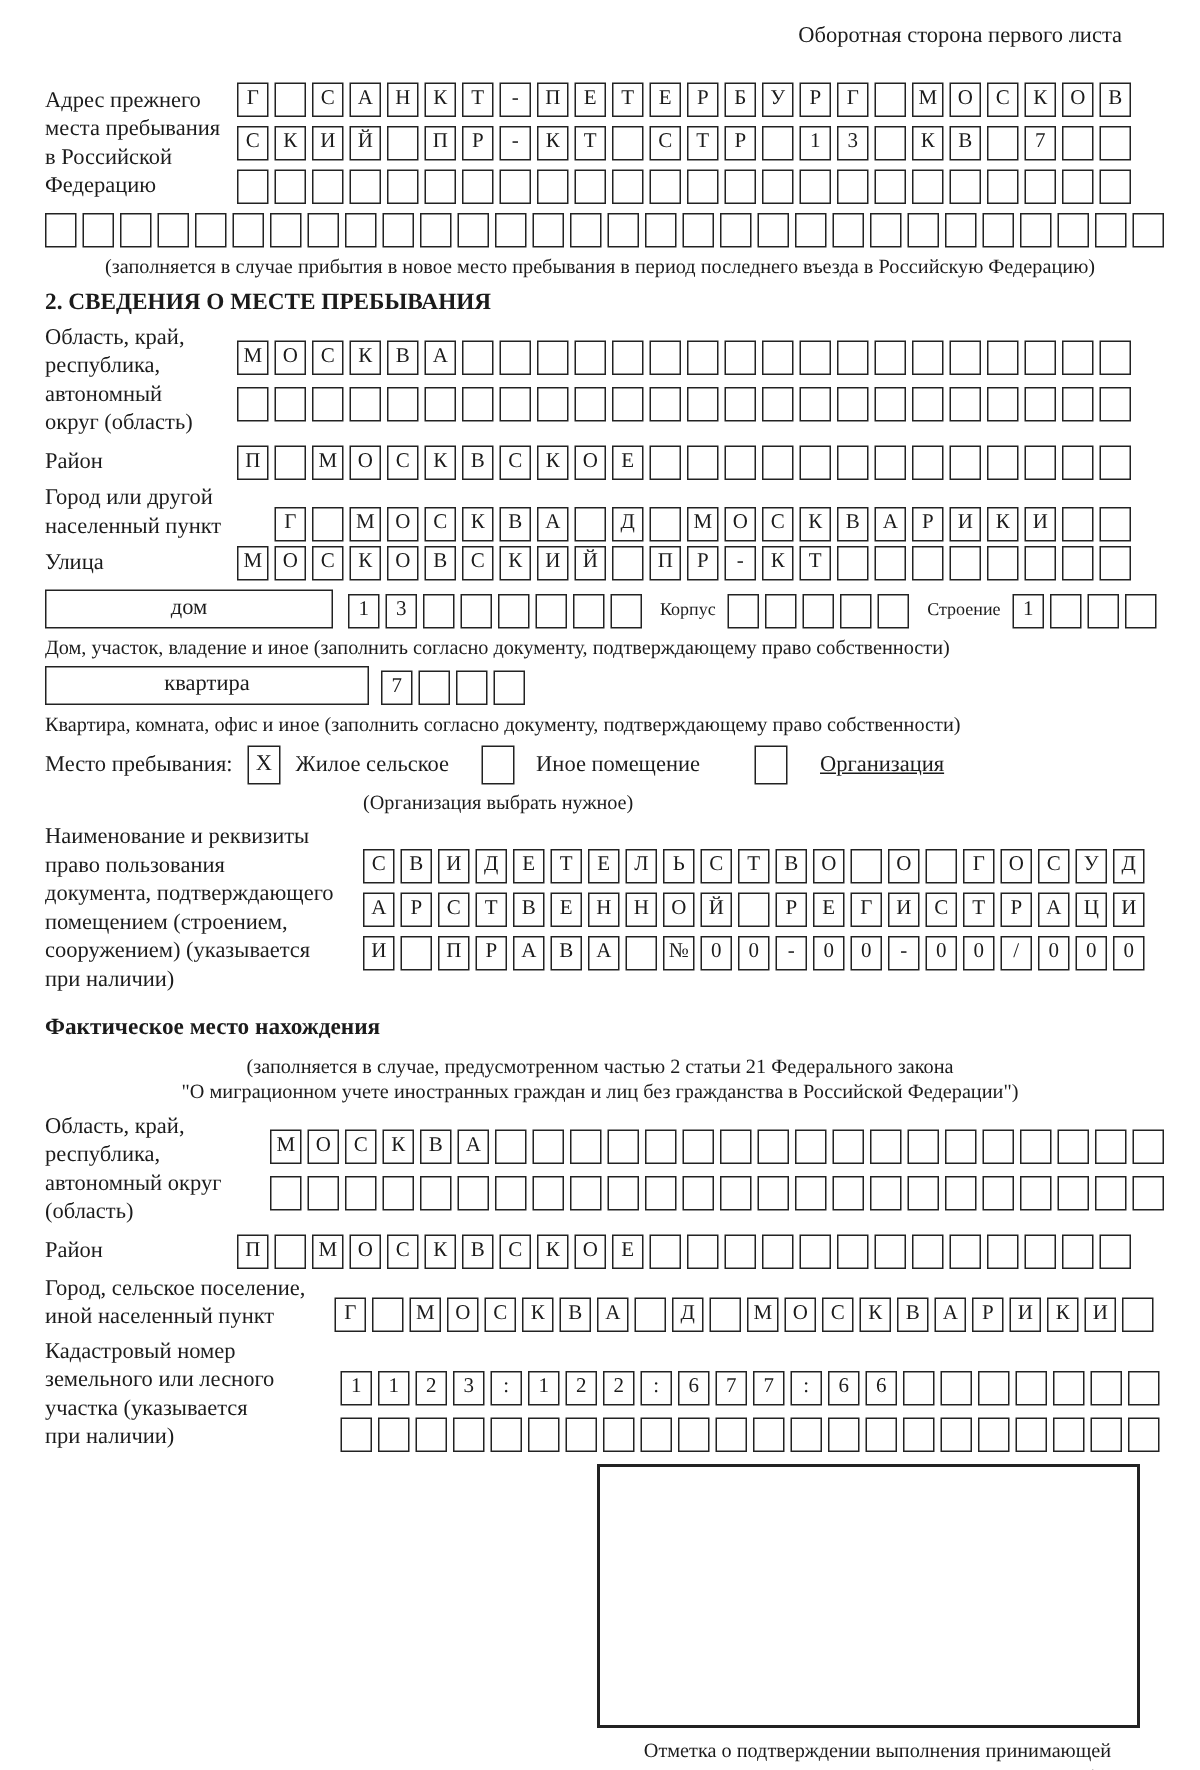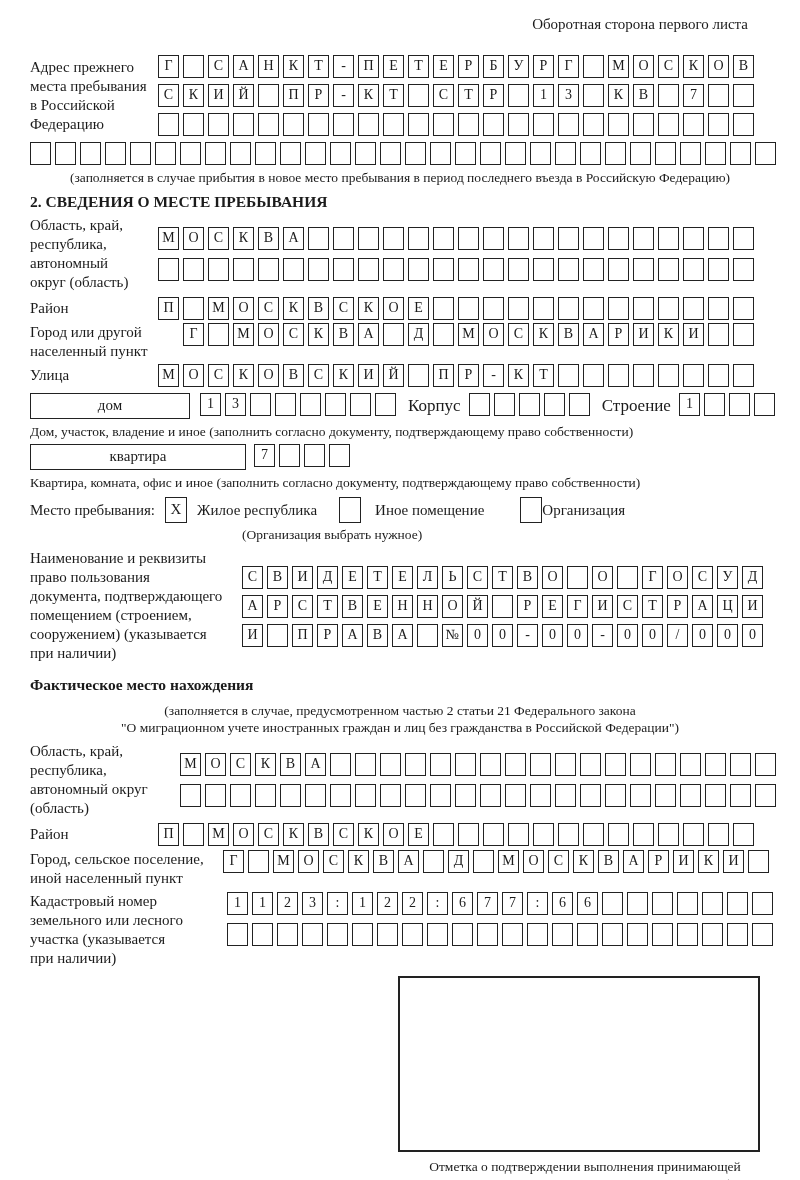--- a/index.html
+++ b/index.html
@@ -27,32 +27,32 @@
   .mb6 { margin-bottom:6px; }
 
   .note { font-size:13.5px; line-height:17px; }
   .center { text-align:center; }
   .sec-title { font-weight:bold; font-size:15.5px; }
 
   .widebox {
     border:1.6px solid #222; height:26px; text-align:center;
     font-size:15px; line-height:23px; flex:0 0 auto;
   }
-  .inline-lbl { font-size:17px; line-height:26px; padding:0 8px; flex:0 0 auto; }
+  .inline-lbl { font-size:12px; line-height:26px; padding:0 8px; flex:0 0 auto; }
 
   .cb {
     width:22px; height:26px; border:1.6px solid #222; text-align:center;
     font-size:15px; line-height:23px; flex:0 0 auto; background:#fff;
   }
   .stay-row { display:flex; align-items:center; font-size:15px; }
 
   .stamp-box { border:2px solid #222; width:362px; height:176px; margin-left:368px; background:#fff; }
   .stamp-note { width:430px; margin-left:340px; text-align:center; font-size:13.5px; line-height:18px; margin-top:6px; }
 
-  .vcenter { align-items:flex-start; }
+  .vcenter { align-items:flex-end; }
 </style>
 </head>
 <body>
 
 <div class="hdr-note">Оборотная сторона первого листа</div>
 
 <div class="field" style="margin-top:22px;">
   <div class="label-col" style="width:128px;">
     <div>Адрес прежнего</div>
     <div>места пребывания</div>
@@ -325,21 +325,21 @@
       <span class="cell"></span>
       <span class="cell"></span>
       <span class="cell"></span>
       <span class="cell"></span>
       <span class="cell"></span>
       <span class="cell"></span>
     </div>
 </div>
 
 <div class="field vcenter" style="margin-top:6px;">
-  <div class="widebox" style="width:160px;">дом</div>
+  <div class="widebox" style="width:192px;">дом</div>
   <div class="cellrow" style="margin-left:10px;">
       <span class="cell">1</span>
       <span class="cell">3</span>
       <span class="cell"></span>
       <span class="cell"></span>
       <span class="cell"></span>
       <span class="cell"></span>
       <span class="cell"></span>
       <span class="cell"></span>
     </div>
@@ -368,25 +368,25 @@
       <span class="cell"></span>
       <span class="cell"></span>
       <span class="cell"></span>
     </div>
 </div>
 <div class="note" style="margin-top:4px;">Квартира, комната, офис и иное (заполнить согласно документу, подтверждающему право собственности)</div>
 
 <div class="stay-row" style="margin-top:6px;">
   <span>Место пребывания:</span>
   <span class="cb" style="margin-left:10px;">X</span>
-  <span style="margin-left:10px;">Жилое республика</span>
+  <span style="margin-left:10px;">Жилое сельское</span>
   <span class="cb" style="margin-left:22px;"></span>
   <span style="margin-left:14px;">Иное помещение</span>
   <span class="cb" style="margin-left:36px;"></span>
-  <span style="">Организация</span>
+  <span style="margin-left:22px;text-decoration:underline;">Организация</span>
 </div>
 <div class="note" style="margin-left:212px; margin-top:3px;">(Организация выбрать нужное)</div>
 
 <div class="field" style="margin-top:6px;">
   <div class="label-col" style="width:212px;">
     <div>Наименование и реквизиты</div>
     <div>право пользования</div>
     <div>документа, подтверждающего</div>
     <div>помещением (строением,</div>
     <div>сооружением) (указывается</div>

